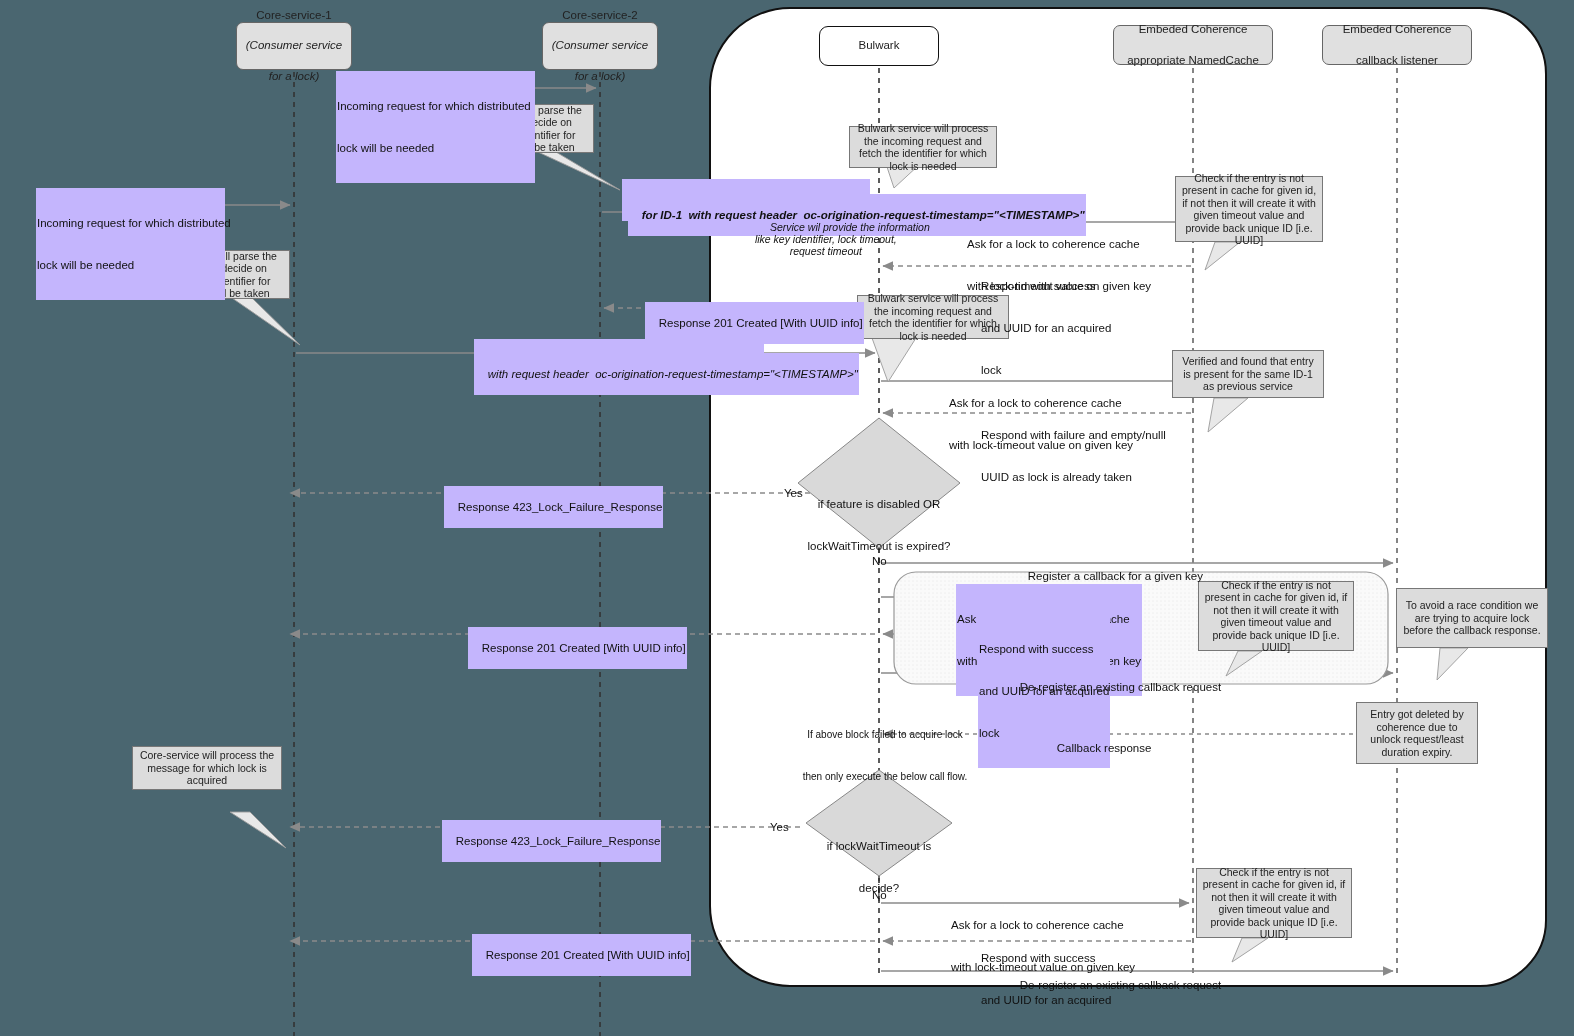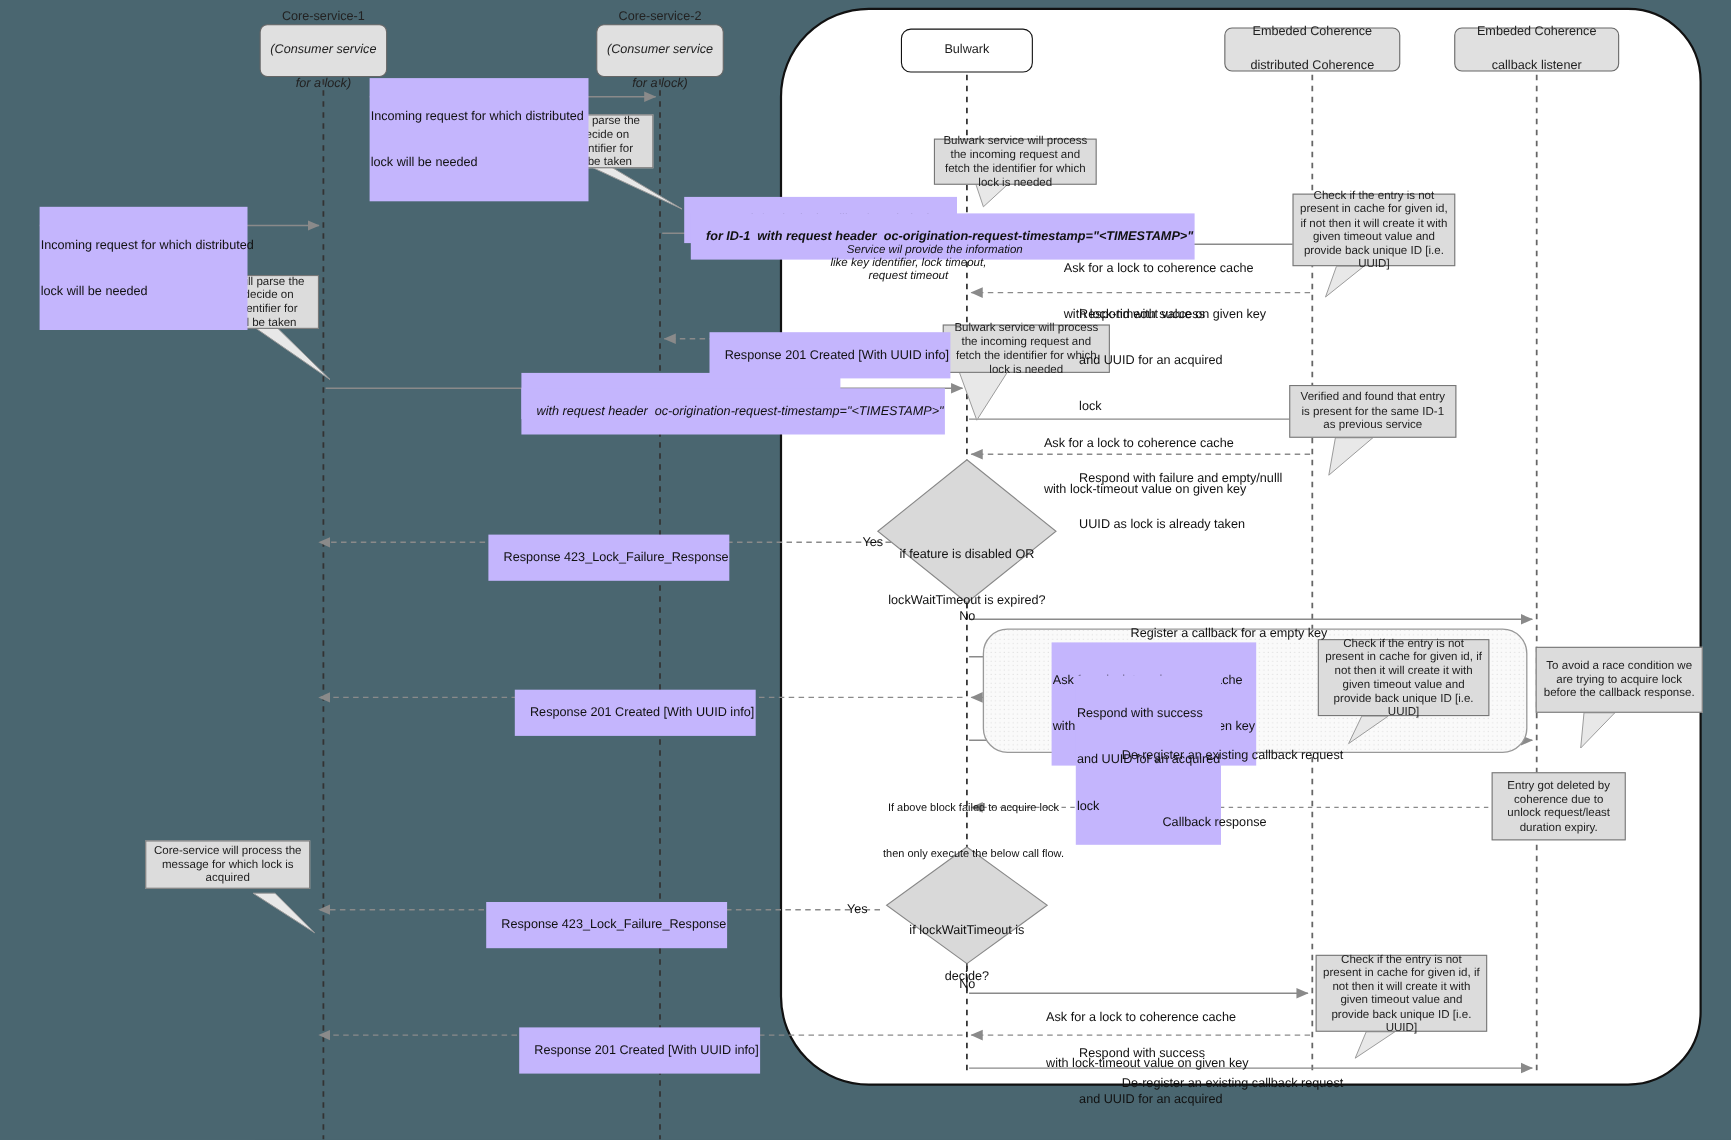--- a/index.html
+++ b/index.html
@@ -200,21 +200,21 @@
     <span class="sub">(Consumer service</span>
     <span class="sub">for a lock)</span>
   </div>
 
   <div class="participant plain" style="left:819px;top:26px;width:120px;height:40px;">
     <span>Bulwark</span>
   </div>
 
   <div class="participant" style="left:1113px;top:25px;width:160px;height:40px;">
     <span>Embeded Coherence</span>
-    <span>distributed Coherence</span>
+    <span>appropriate NamedCache</span>
   </div>
 
   <div class="participant" style="left:1322px;top:25px;width:150px;height:40px;">
     <span>Embeded Coherence</span>
     <span>callback listener</span>
   </div>
 
   <div class="note" style="left:446px;top:104px;width:148px;height:49px;">
     <span>Core-service will parse the request and decide on appropriate identifier for which lock will be taken</span>
   </div>
@@ -244,21 +244,21 @@
   </div>
 
   <div class="note" style="left:1396px;top:588px;width:152px;height:60px;">
     <span>To avoid a race condition we are trying to acquire lock before the callback response.</span>
   </div>
 
   <div class="note" style="left:1356px;top:702px;width:122px;height:62px;">
     <span>Entry got deleted by coherence due to unlock request/least duration expiry.</span>
   </div>
 
-  <div class="note" style="left:132px;top:764px;width:150px;height:44px;">
+  <div class="note" style="left:132px;top:746px;width:150px;height:44px;">
     <span>Core-service will process the message for which lock is acquired</span>
   </div>
 
   <div class="note" style="left:1196px;top:868px;width:156px;height:70px;">
     <span>Check if the entry is not present in cache for given id, if not then it will create it with given timeout value and provide back unique ID [i.e. UUID]</span>
   </div>
 
   <div class="msg" style="left:336px;top:71px;width:197px;">
     <div>Incoming request for which distributed</div>
     <div>lock will be needed</div>
@@ -315,21 +315,21 @@
   <div class="msg nb" style="left:980px;top:400px;">
     <div>Respond with failure and empty/nulll</div>
     <div>UUID as lock is already taken</div>
   </div>
 
   <div class="msg" style="left:444px;top:486px;">
     <span>Response 423_Lock_Failure_Response</span>
   </div>
 
   <div class="msg nb" style="left:1014px;top:555px;">
-    <span>Register a callback for a empty key</span>
+    <span>Register a callback for a given key</span>
   </div>
 
   <div class="msg" style="left:956px;top:584px;">
     <div>Ask for a lock to coherence cache</div>
     <div>with lock-timeout value on given key</div>
   </div>
 
   <div class="msg" style="left:978px;top:614px;">
     <div>Respond with success</div>
     <div>and UUID for an acquired</div>

